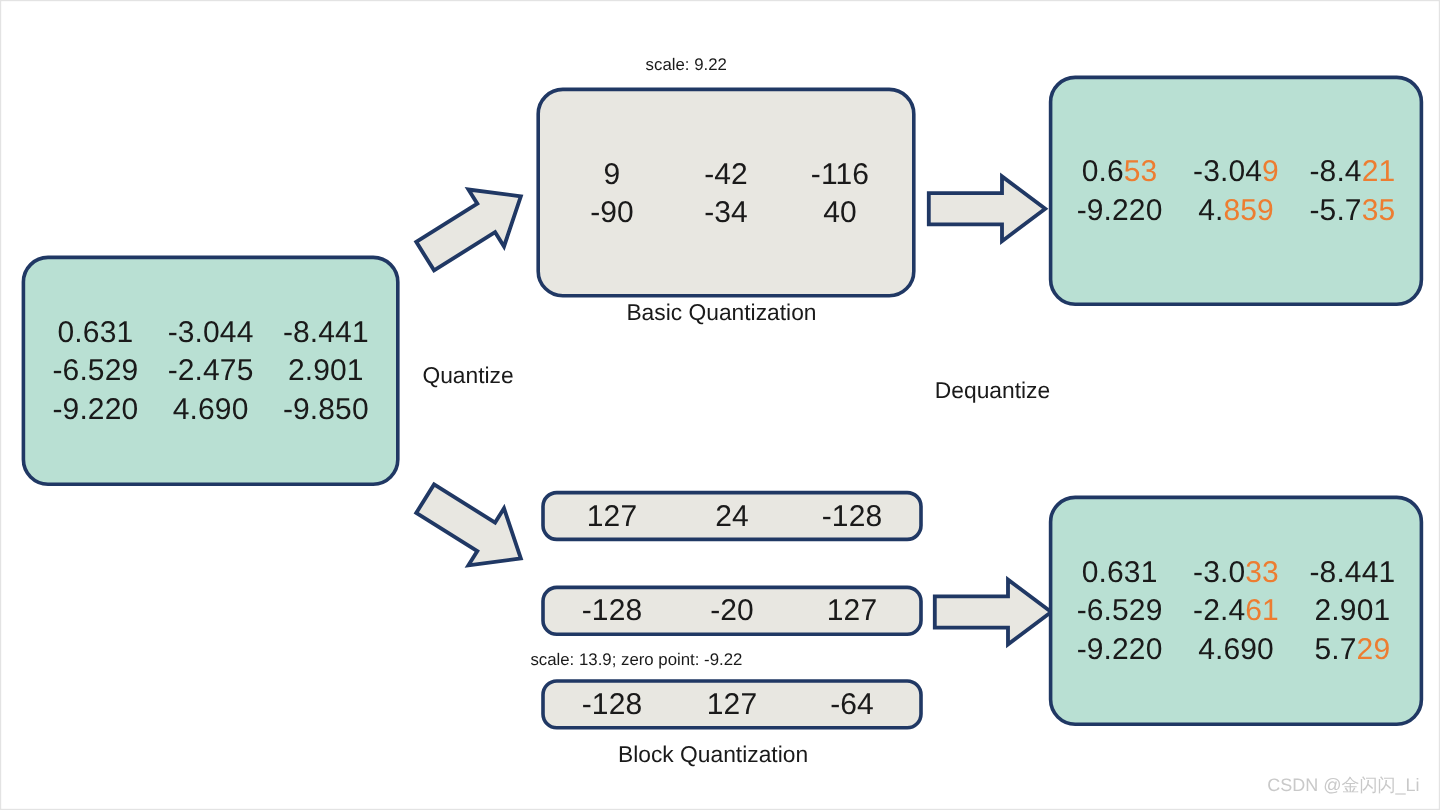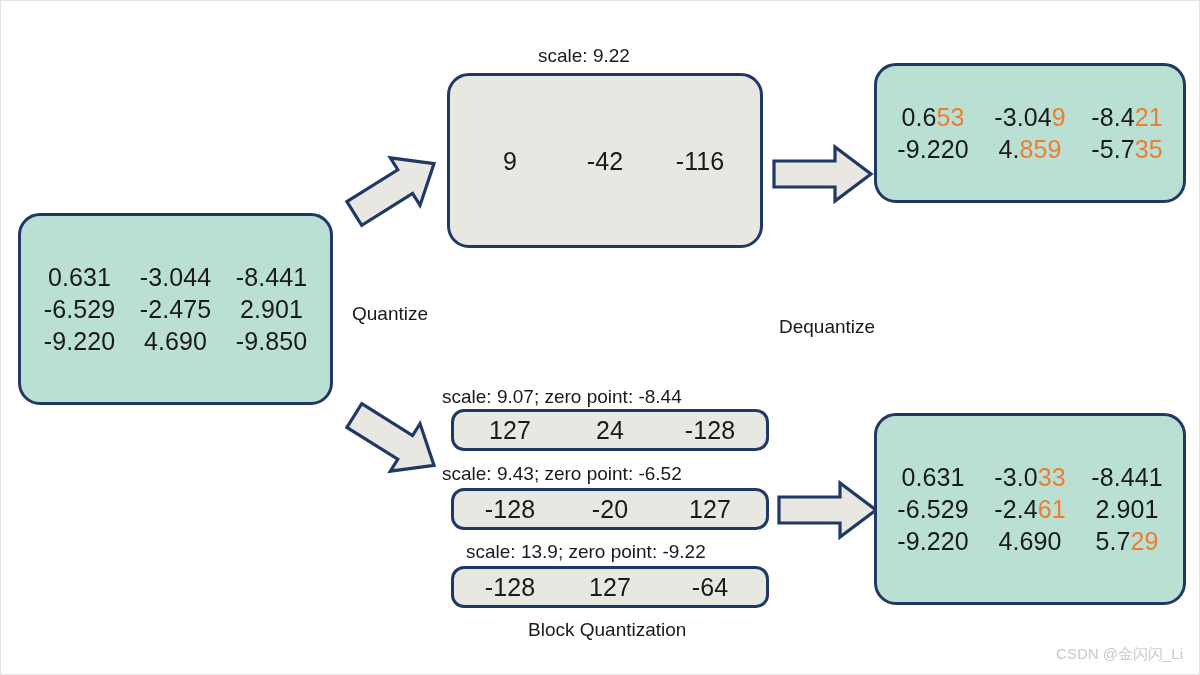--- a/index.html
+++ b/index.html
@@ -48,21 +48,21 @@
   }
   .hl { color: #ed7d31; }
 
   
   .label {
     position: absolute;
     color: #1a1a1a;
     font-size: 19px;
     white-space: nowrap;
   }
-  .label.big   { font-size: 19px; text-align: right; }
+  .label.big   { font-size: 14px; text-align: right; }
   .caption     { font-size: 19px; }
 
   
   .arrow {
     position: absolute;
   }
   .arrow svg { display: block; overflow: visible; }
 
   
   #watermark {
@@ -116,71 +116,75 @@
   </div>
 
   <div class="label big" style="left:537px; top:44px;">scale: 9.22</div>
 
   <div class="box gray" id="basic-box" style="left:446px; top:72px; width:316px; height:175px;">
     <div class="matrix-row">
       <span class="cell" style="width:95px">9</span>
       <span class="cell" style="width:95px">-42</span>
       <span class="cell" style="width:95px">-116</span>
     </div>
-  </div>
-
+    <div class="matrix-row">
+      <span class="cell" style="width:95px">-90</span>
+      <span class="cell" style="width:95px">-34</span>
+      <span class="cell" style="width:95px">40</span>
+    </div>
+  </div>
+
+  <div class="label caption" style="left:521px; top:250px;">Basic Quantization</div>
 
   <div class="arrow" style="left:770px; top:142px;">
     <svg width="104" height="62" viewBox="0 0 104 62">
       <polygon points="3,18 64,18 64,4 100,31 64,58 64,44 3,44" fill="#e8e7e1" stroke="#203864" stroke-width="3.2" stroke-linejoin="miter"></polygon>
     </svg>
   </div>
   <div class="label" style="left:778px; top:315px;">Dequantize</div>
 
-  <div class="box teal" id="basic-dequant-box" style="left:873px; top:62px; width:312px; height:140px;">
+  <div class="box teal" id="basic-dequant-box" style="left:873px; top:62px; width:312px; height:192px;">
     <div class="matrix-row">
       <span class="cell" style="width:97px"><span>0.6</span><span class="hl">53</span></span>
       <span class="cell" style="width:97px"><span>-3.04</span><span class="hl">9</span></span>
       <span class="cell" style="width:97px"><span>-8.4</span><span class="hl">21</span></span>
     </div>
     <div class="matrix-row">
       <span class="cell" style="width:97px"><span>-9.220</span><span class="hl"></span></span>
       <span class="cell" style="width:97px"><span>4.</span><span class="hl">859</span></span>
       <span class="cell" style="width:97px"><span>-5.7</span><span class="hl">35</span></span>
     </div>
   </div>
 
-  <div class="label big" style="left:441px; top:385px;">scale: 9.07; zero point: -8.44</div>
   <div class="box gray" style="left:450px; top:408px; width:318px; height:42px; border-radius:13px;">
     <div class="matrix-row">
       <span class="cell" style="width:100px">127</span>
       <span class="cell" style="width:100px">24</span>
       <span class="cell" style="width:100px">-128</span>
     </div>
   </div>
 
-  <div class="label big" style="left:441px; top:462px;">scale: 9.43; zero point: -6.52</div>
   <div class="box gray" style="left:450px; top:487px; width:318px; height:42px; border-radius:13px;">
     <div class="matrix-row">
       <span class="cell" style="width:100px">-128</span>
       <span class="cell" style="width:100px">-20</span>
       <span class="cell" style="width:100px">127</span>
     </div>
   </div>
 
-  <div class="label big" style="left:441px; top:540px;margin-left:24px;">scale: 13.9; zero point: -9.22</div>
+  <div class="label big" style="left:441px; top:540px;">scale: 13.9; zero point: -9.22</div>
   <div class="box gray" style="left:450px; top:565px; width:318px; height:42px; border-radius:13px;">
     <div class="matrix-row">
       <span class="cell" style="width:100px">-128</span>
       <span class="cell" style="width:100px">127</span>
       <span class="cell" style="width:100px">-64</span>
     </div>
   </div>
 
-  <div class="label caption" style="left:527px; top:618px;">Block Quantization</div>
+  <div class="label caption" style="left:514px; top:618px;">Block Quantization</div>
 
   <div class="arrow" style="left:775px; top:478px;">
     <svg width="104" height="62" viewBox="0 0 104 62">
       <polygon points="3,18 64,18 64,4 100,31 64,58 64,44 3,44" fill="#e8e7e1" stroke="#203864" stroke-width="3.2" stroke-linejoin="miter"></polygon>
     </svg>
   </div>
 
   <div class="box teal" id="block-dequant-box" style="left:873px; top:412px; width:312px; height:192px;">
     <div class="matrix-row">
       <span class="cell" style="width:97px"><span>0.631</span><span class="hl"></span></span>

